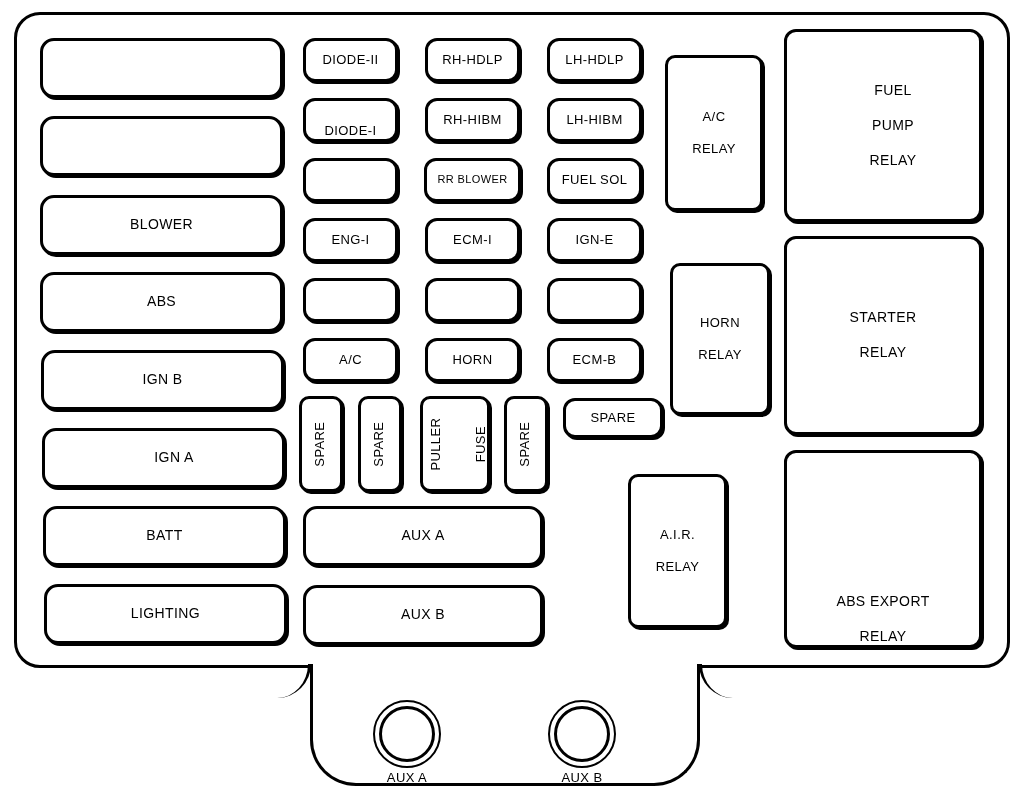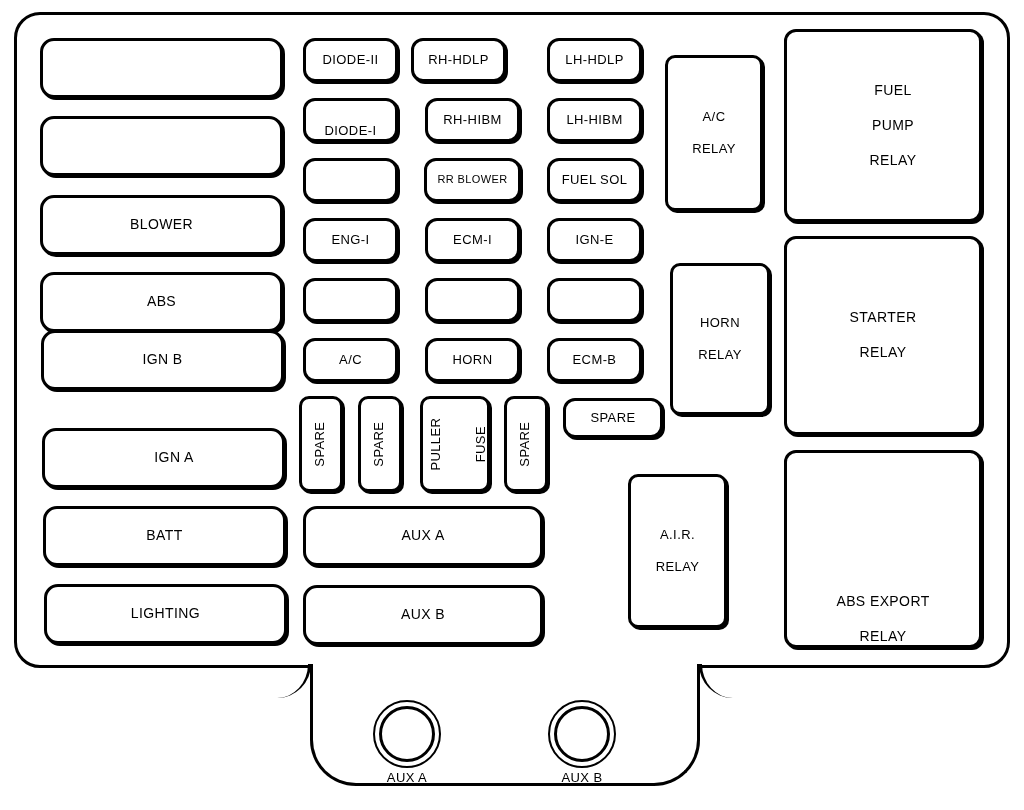--- a/index.html
+++ b/index.html
@@ -173,21 +173,21 @@
   <div class="fillet right"></div>
 
   <div class="slot left-fuse blank" style="left:40px;  top:38px;  width:243px; height:60px;"></div>
   <div class="slot left-fuse blank" style="left:40px;  top:116px; width:243px; height:60px;"></div>
   <div class="slot left-fuse" style="left:40px;  top:272px; width:243px; height:60px;">
       <span class="lbl">ABS</span>
     </div>
   <div class="slot left-fuse" style="left:40px;  top:195px; width:243px; height:60px;">
       <span class="lbl">BLOWER</span>
     </div>
-  <div class="slot left-fuse" style="left:41px;  top:330px; width:243px; height:60px;">
+  <div class="slot left-fuse" style="left:41px;  top:350px; width:243px; height:60px;">
       <span class="lbl">IGN B</span>
     </div>
   <div class="slot left-fuse" style="left:42px;  top:428px; width:243px; height:60px;padding-left:21px;">
       <span class="lbl">IGN A</span>
     </div>
   <div class="slot left-fuse" style="left:43px;  top:506px; width:243px; height:60px;">
       <span class="lbl">BATT</span>
     </div>
   <div class="slot left-fuse" style="left:44px;  top:584px; width:243px; height:60px;">
       <span class="lbl">LIGHTING</span>
@@ -201,21 +201,21 @@
     </div>
   <div class="slot mid-fuse blank" style="left:303px; top:158px; width:95px; height:44px;"></div>
   <div class="slot mid-fuse" style="left:303px; top:218px; width:95px; height:44px;">
       <span class="lbl">ENG-I</span>
     </div>
   <div class="slot mid-fuse blank" style="left:303px; top:278px; width:95px; height:44px;"></div>
   <div class="slot mid-fuse" style="left:303px; top:338px; width:95px; height:44px;">
       <span class="lbl">A/C</span>
     </div>
 
-  <div class="slot mid-fuse" style="left:411px; top:38px;  width:95px; height:44px;">
+  <div class="slot mid-fuse" style="left:425px; top:38px;  width:95px; height:44px;">
       <span class="lbl">RH-HDLP</span>
     </div>
   <div class="slot mid-fuse" style="left:425px; top:98px;  width:95px; height:44px;">
       <span class="lbl">RH-HIBM</span>
     </div>
   <div class="slot mid-fuse" style="left:424px; top:158px; width:97px; height:44px; font-size:11px;">
       <span class="lbl">RR BLOWER</span>
     </div>
   <div class="slot mid-fuse" style="left:425px; top:218px; width:95px; height:44px;">
       <span class="lbl">ECM-I</span>

